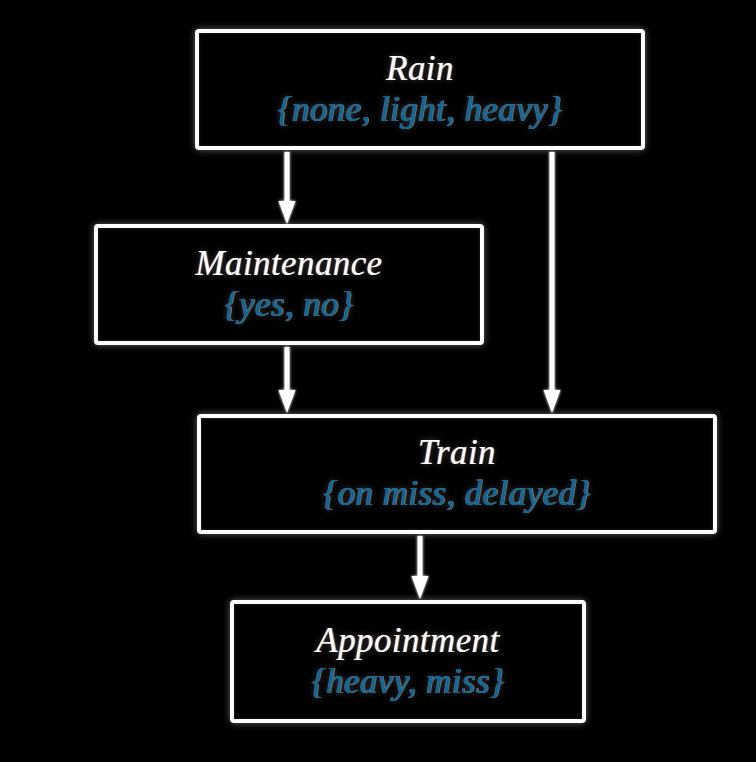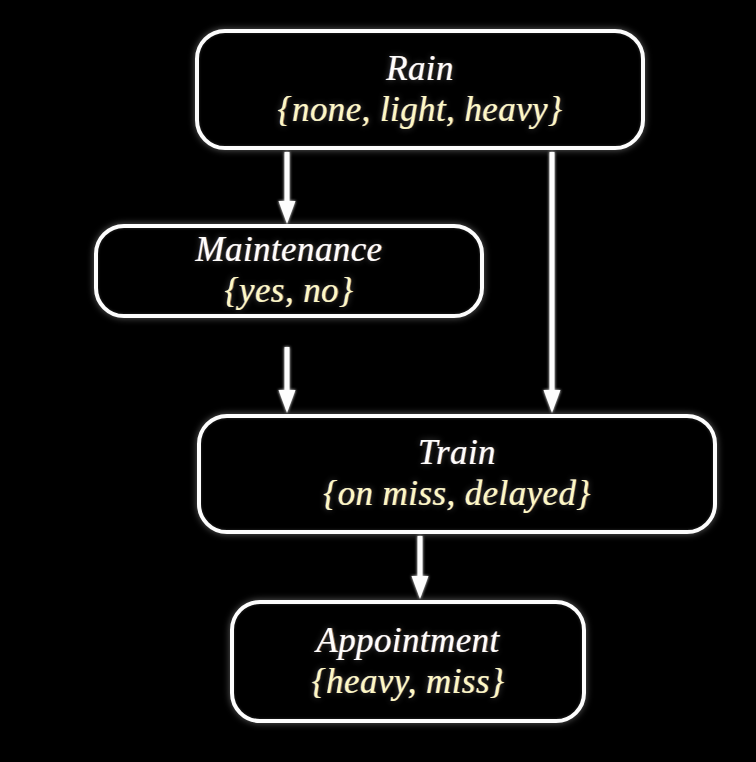--- a/index.html
+++ b/index.html
@@ -25,21 +25,21 @@
     height: 762px;
     pointer-events: none;
   }
 
   
   .node {
     position: absolute;
     box-sizing: border-box;
     background: #000000;
     border: 4px solid #fdfdfd;
-    border-radius: 30px;
+    border-radius: 4px;
     display: flex;
     flex-direction: column;
     align-items: center;
     justify-content: center;
     text-align: center;
     color: #ffffff;
     box-shadow: 0 0 7px rgba(255,255,255,0.38),
                 inset 0 0 3px rgba(255,255,255,0.18);
     z-index: 2;
   }
@@ -55,29 +55,29 @@
                   0 0 6px rgba(255,255,255,0.30);
     white-space: nowrap;
   }
   .node-states {
     font-style: italic;
     font-weight: 400;
     font-size: 35px;
     line-height: 1.1;
     letter-spacing: 0.4px;
     margin-top: 3px;
-    color: #fef9c3;
+    color: #0369a1;
     text-shadow: -0.7px 0 0 rgba(150,170,235,0.55),
                   0.8px 0 0 rgba(255,185,120,0.55),
                   0 0 6px rgba(255,255,255,0.30);
     white-space: nowrap;
   }
 
   #node-rain        { left: 195px; top: 29px;  width: 450px; height: 121px; }
-  #node-maintenance { left: 94px;  top: 224px; width: 390px; height: 94px; }
+  #node-maintenance { left: 94px;  top: 224px; width: 390px; height: 121px; }
   #node-train       { left: 197px; top: 414px; width: 520px; height: 120px; }
   #node-appointment { left: 230px; top: 600px; width: 356px; height: 123px; }
 </style>
 </head>
 <body>
 
 <div id="canvas">
 
   <svg id="edges" viewBox="0 0 756 762" width="756" height="762" aria-hidden="true">
     <defs>

